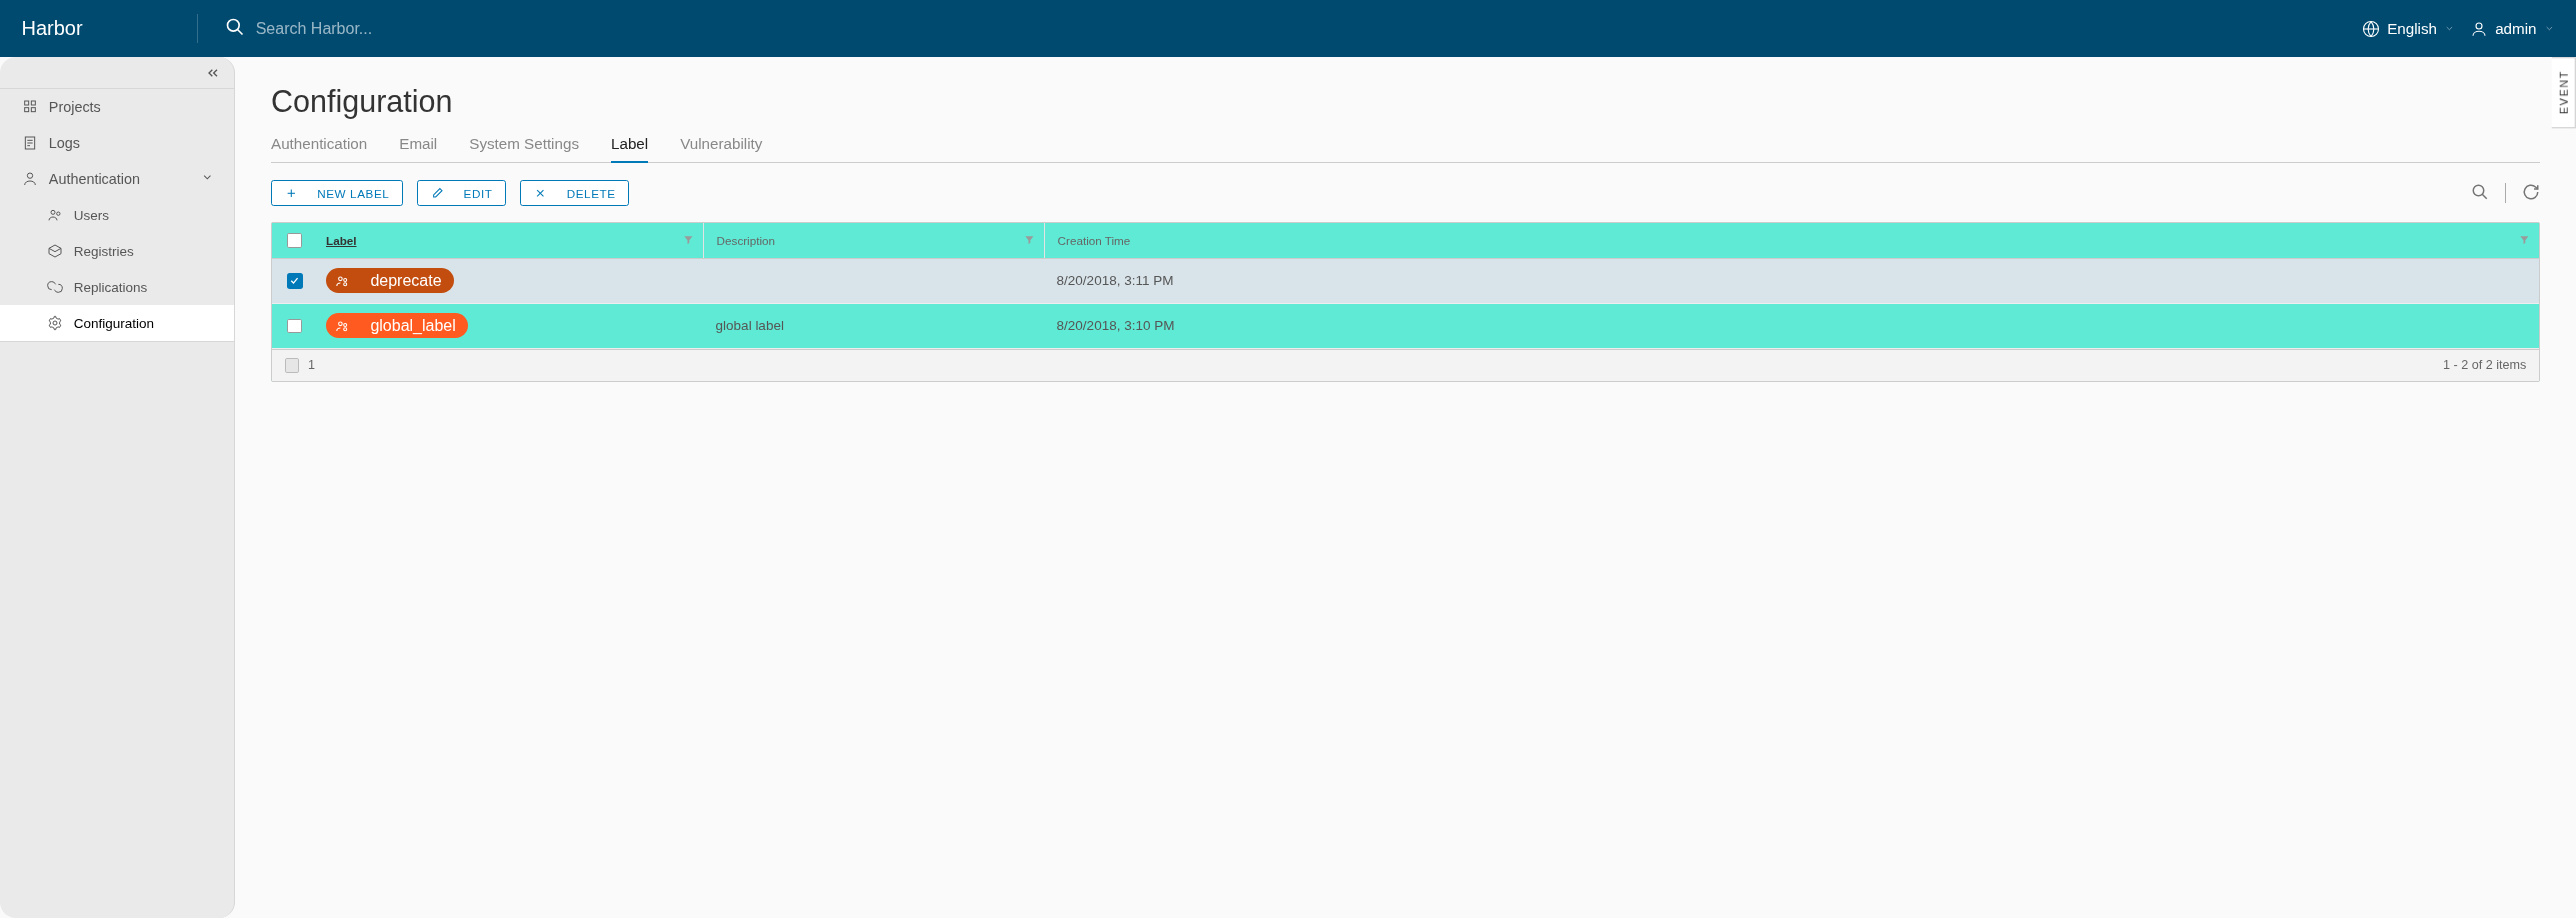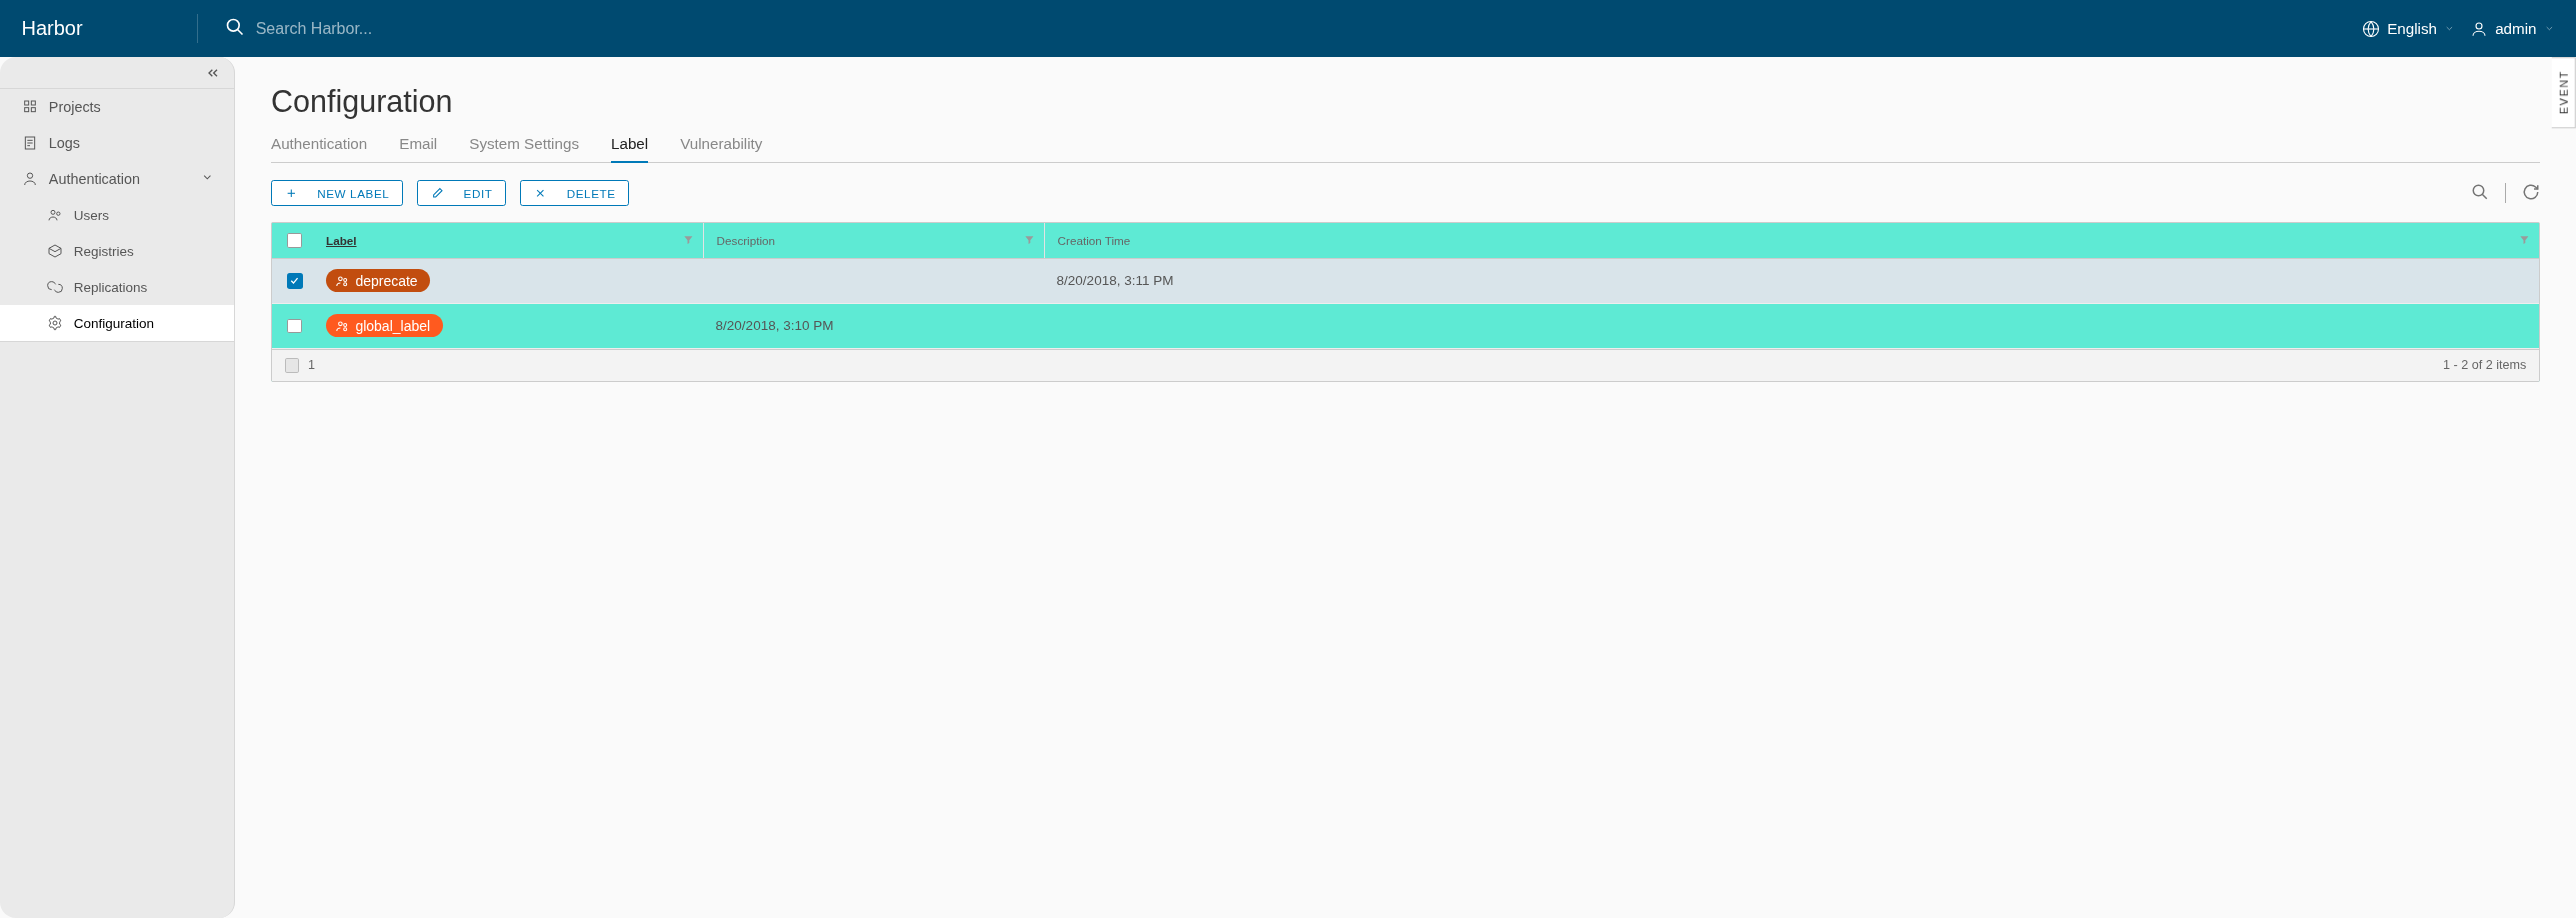--- a/index.html
+++ b/index.html
@@ -95,23 +95,23 @@
   .col-time  { flex:1; padding-left:12.6px; position:relative; border-left:0.9px solid #e3e3e3; height:100%; display:flex; align-items:center; }
   .g-head .col-label { text-decoration:underline; font-weight:600; color:#333; }
   .filter-ic { position:absolute; right:9px; top:50%; transform:translateY(-50%); cursor:pointer; }
   .filter-ic svg { width:10.8px; height:10.8px; fill:#9a9a9a; }
 
   .g-row { height:45px; border-bottom:0.9px solid #eee; font-size:13.5px; color:#565656; }
   .g-row.selected { background:#d9e4ea; }
   .g-row .col-desc, .g-row .col-time { border-left:none; }
 
   .label-chip {
-    display:inline-flex; align-items:center; gap:6px;
+    display:inline-flex; align-items:center; gap:21px;
     padding:3.6px 12.6px 3.6px 9px; border-radius:12.6px;
-    color:#fff; font-size:14px;
+    color:#fff; font-size:16px;
   }
   .chip-deprecate { background:#c24d0f; }
   .chip-global    { background:#ff5722; background:#ff5a1f; }
   .label-chip svg { width:14.4px; height:14.4px; stroke:#fff; fill:none; }
 
   .g-foot {
     height:32px; background:#f3f3f3; border-top:0.9px solid #ccc;
     font-size:12.6px; color:#666; padding:0 12.6px; justify-content:space-between;
   }
   .g-foot .left { display:flex; align-items:center; gap:9px; }
@@ -363,20 +363,21 @@
           <span class="label-chip chip-global">
             <svg viewBox="0 0 24 24" stroke-width="1.8">
                 <circle cx="9" cy="8" r="3"></circle>
                 <circle cx="17" cy="10" r="2.5"></circle>
                 <path d="M3 20c0-3 3-5 6-5"></path>
                 <circle cx="17" cy="17" r="2.5"></circle>
               </svg>
             <span>global_label</span>
           </span>
         </div>
+        <div class="col-desc">global label</div>
         <div class="col-time">8/20/2018, 3:10 PM</div>
       </div>
 
       <div class="g-foot">
         <div class="left">
           <div class="cb-disabled"></div>
           <span>1</span>
         </div>
         <span>1 - 2 of 2 items</span>
       </div>

